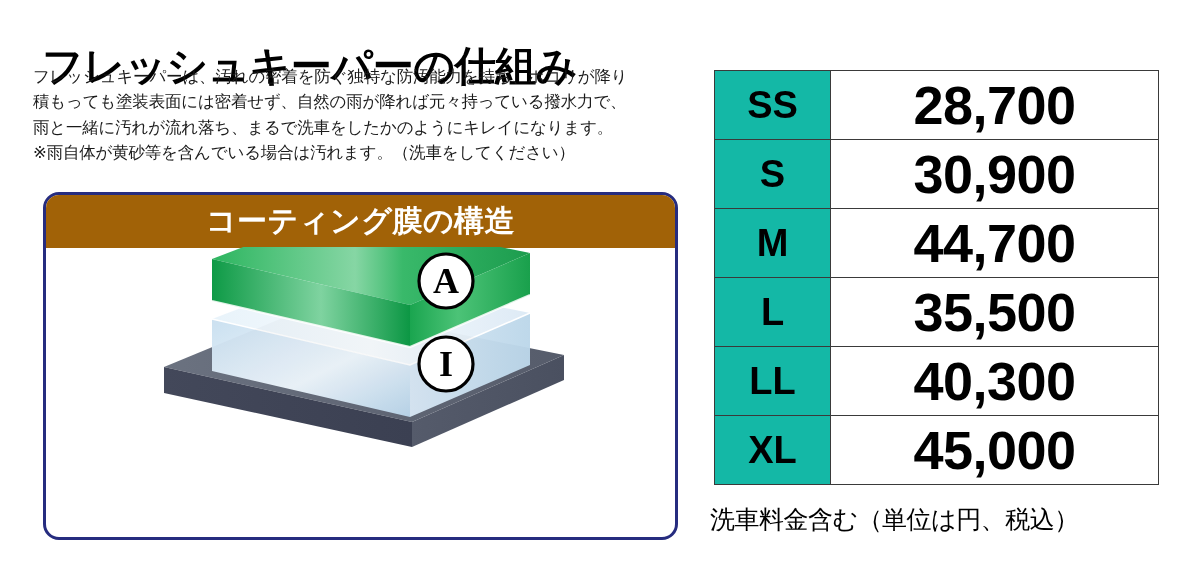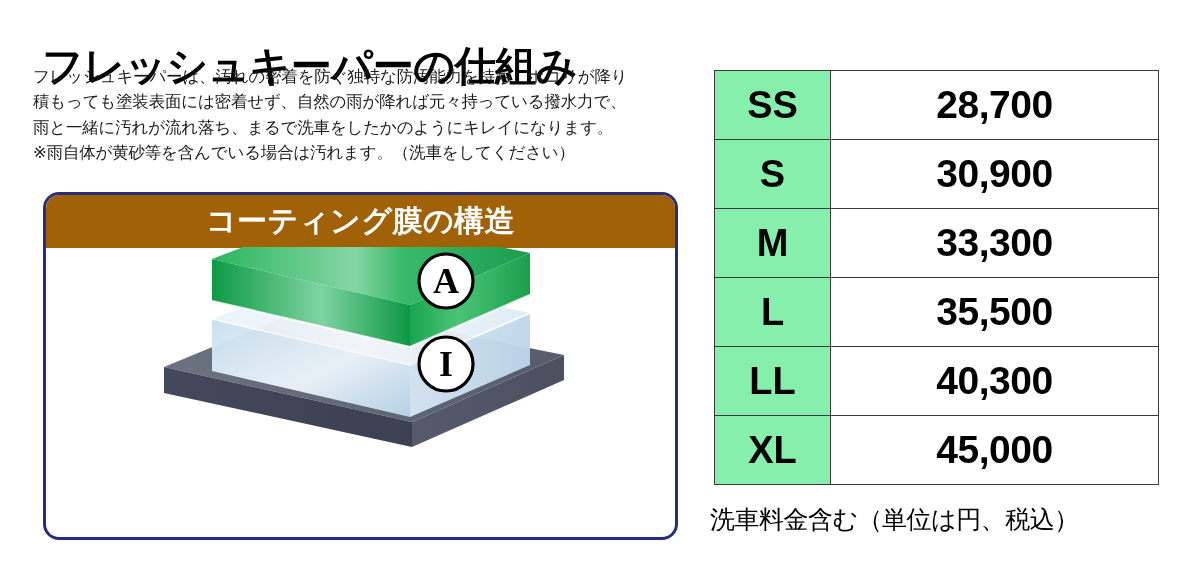--- a/index.html
+++ b/index.html
@@ -120,28 +120,28 @@
   }
   #price-table td {
     border: 1.5px solid #3a3a3a;
     height: 68px;
     padding: 0;
     text-align: center;
     vertical-align: middle;
   }
   .size-cell {
     width: 115px;
-    background: #86efac;
+    background: #14b8a6;
     font-size: 38px;
     font-weight: bold;
     letter-spacing: 0px;
   }
   .price-cell {
     background: #ffffff;
-    font-size: 39px;
+    font-size: 54px;
     font-weight: bold;
     letter-spacing: -0.5px;
   }
   #price-note {
     position: absolute;
     left: 20px;
     top: 503px;
     font-size: 25px;
     letter-spacing: -0.5px;
     white-space: nowrap;
@@ -256,21 +256,21 @@
       <tr>
         <td class="size-cell">SS</td>
         <td class="price-cell">28,700</td>
       </tr>
       <tr>
         <td class="size-cell">S</td>
         <td class="price-cell">30,900</td>
       </tr>
       <tr>
         <td class="size-cell">M</td>
-        <td class="price-cell">33,300</td>
+        <td class="price-cell">44,700</td>
       </tr>
       <tr>
         <td class="size-cell">L</td>
         <td class="price-cell">35,500</td>
       </tr>
       <tr>
         <td class="size-cell">LL</td>
         <td class="price-cell">40,300</td>
       </tr>
       <tr>

